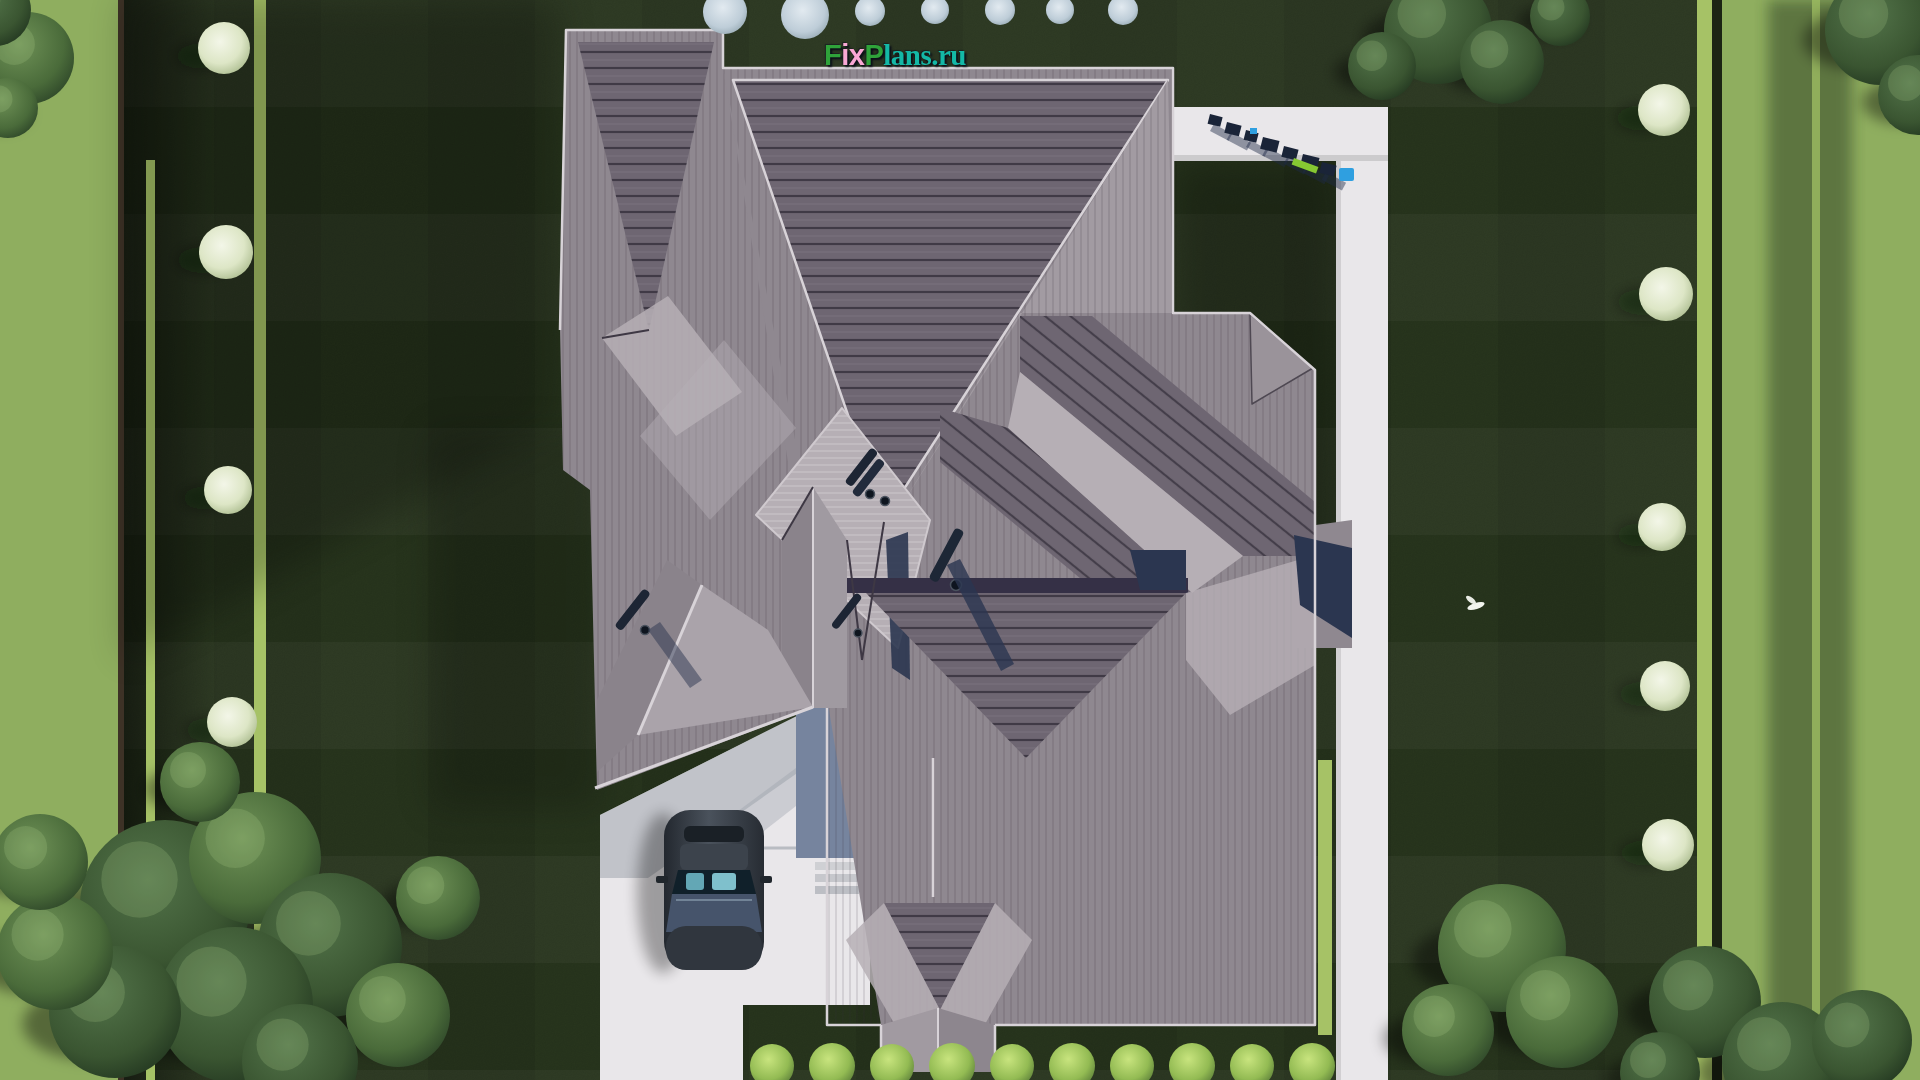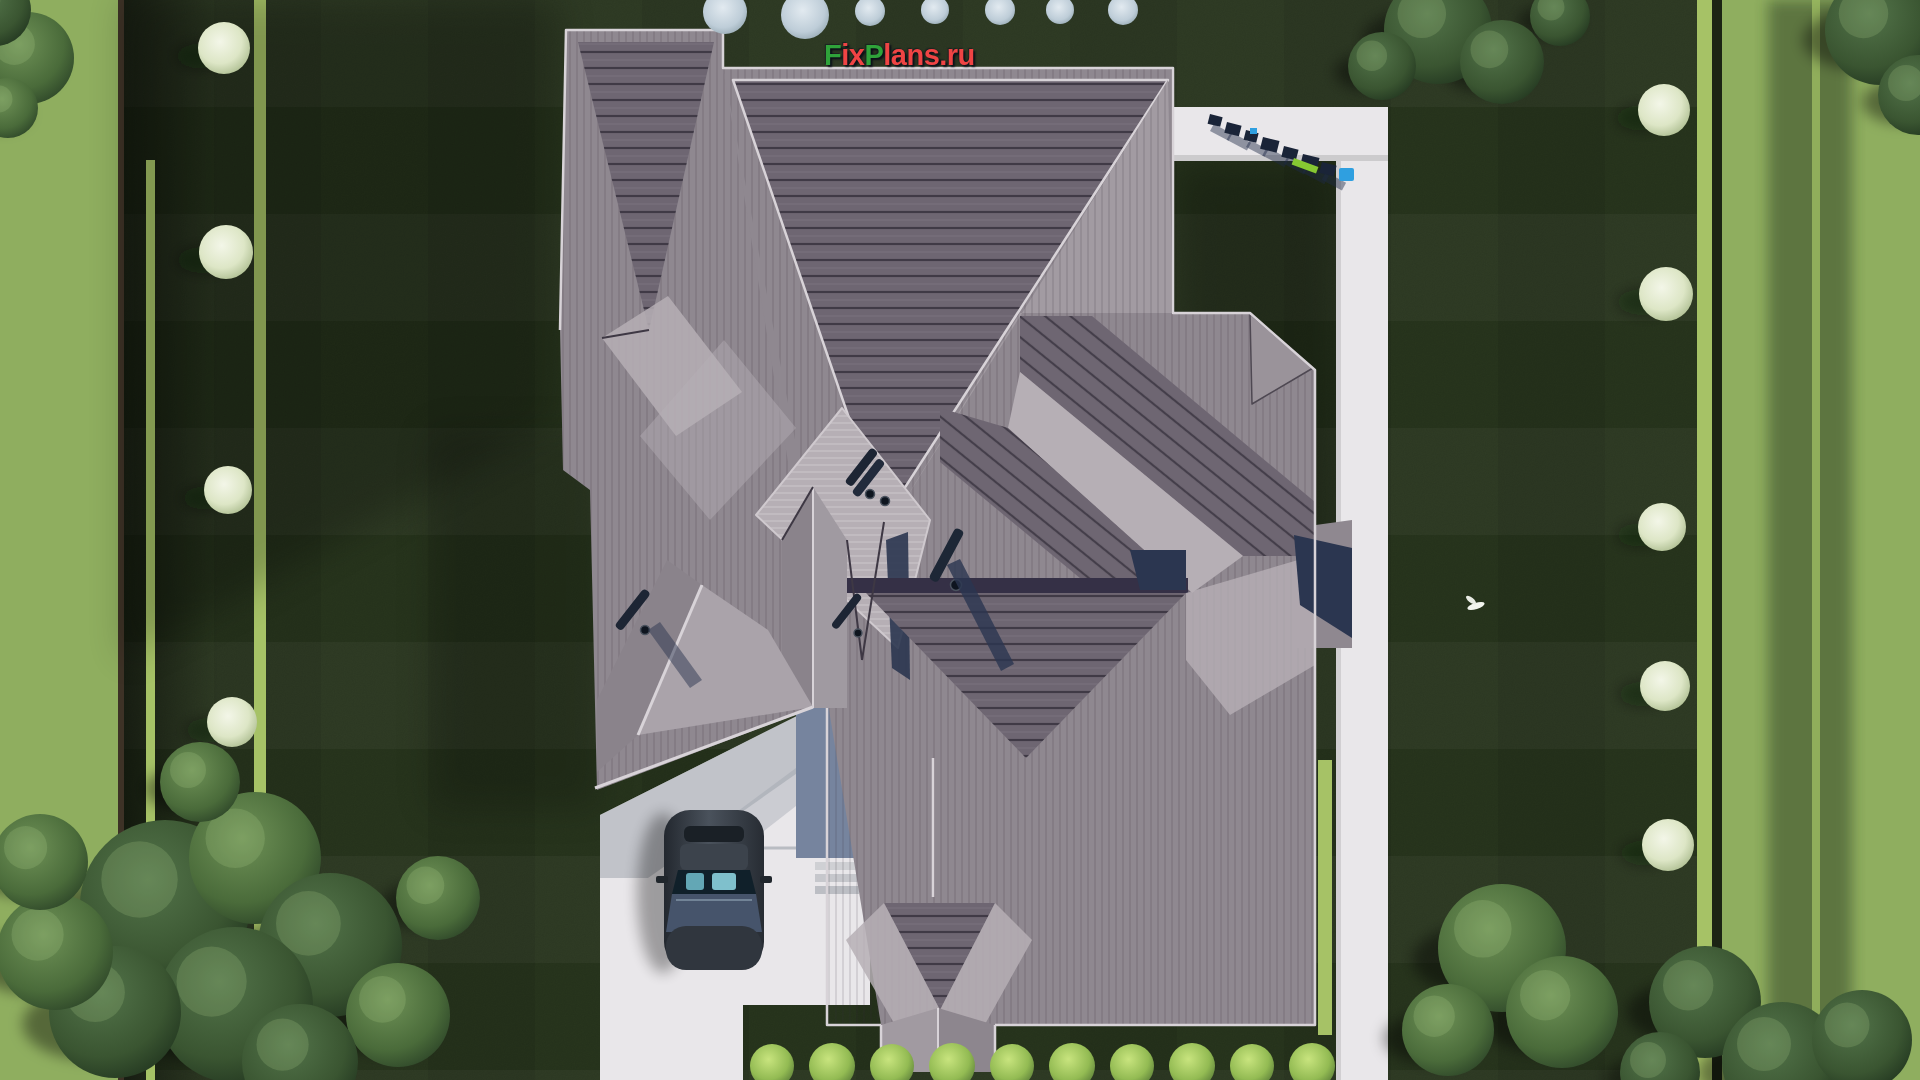--- a/index.html
+++ b/index.html
@@ -385,15 +385,15 @@
         <circle cx="1312" cy="1066" r="23" fill="url(#bushG)"></circle>
       </g>
 
   <g>
     <ellipse cx="1476" cy="606" rx="9" ry="3.2" transform="rotate(-18 1476 606)" fill="#f2f4ee"></ellipse>
     <ellipse cx="1471" cy="600" rx="6" ry="2.6" transform="rotate(38 1471 600)" fill="#e8ebe4"></ellipse>
   </g>
 </svg>
 
 <div class="watermark">
-  <span id="watermark-text"><span style="color: rgb(47, 163, 58);">F</span><span style="color: #ef4444; text-align: right;">ix</span><span style="color: rgb(47, 163, 58);">P</span><span style="color: #ef4444;">lans.ru</span></span>
+  <span id="watermark-text"><span style="color: rgb(47, 163, 58);">F</span><span style="color: #f9a8d4; text-align: right;">ix</span><span style="color: rgb(47, 163, 58);">P</span><span style="color: #14b8a6; font-family: Liberation Serif, serif;">lans.ru</span></span>
 </div>
 </div>
 
 </body></html>

